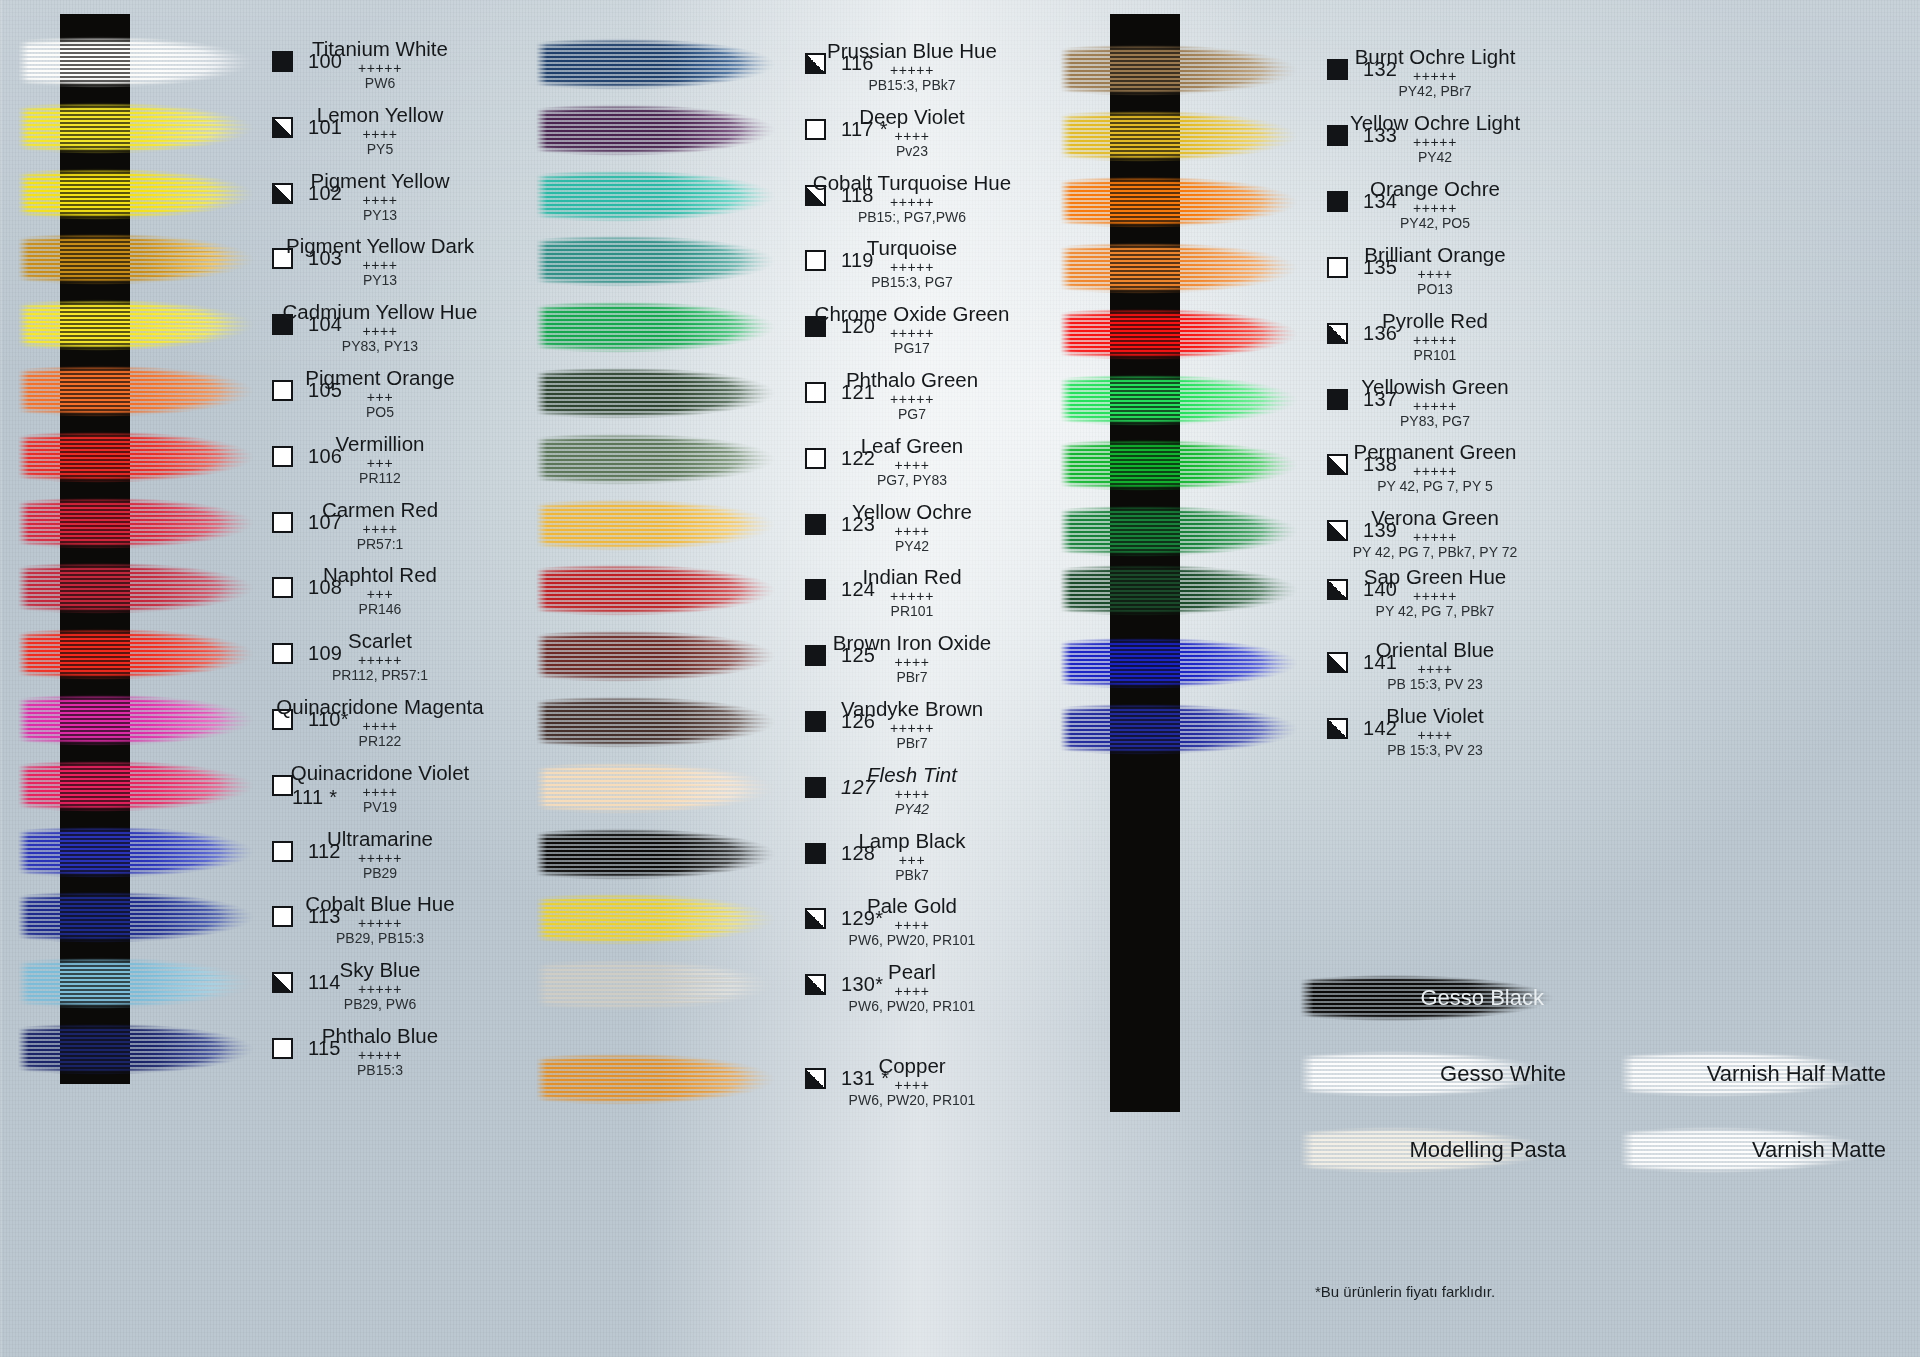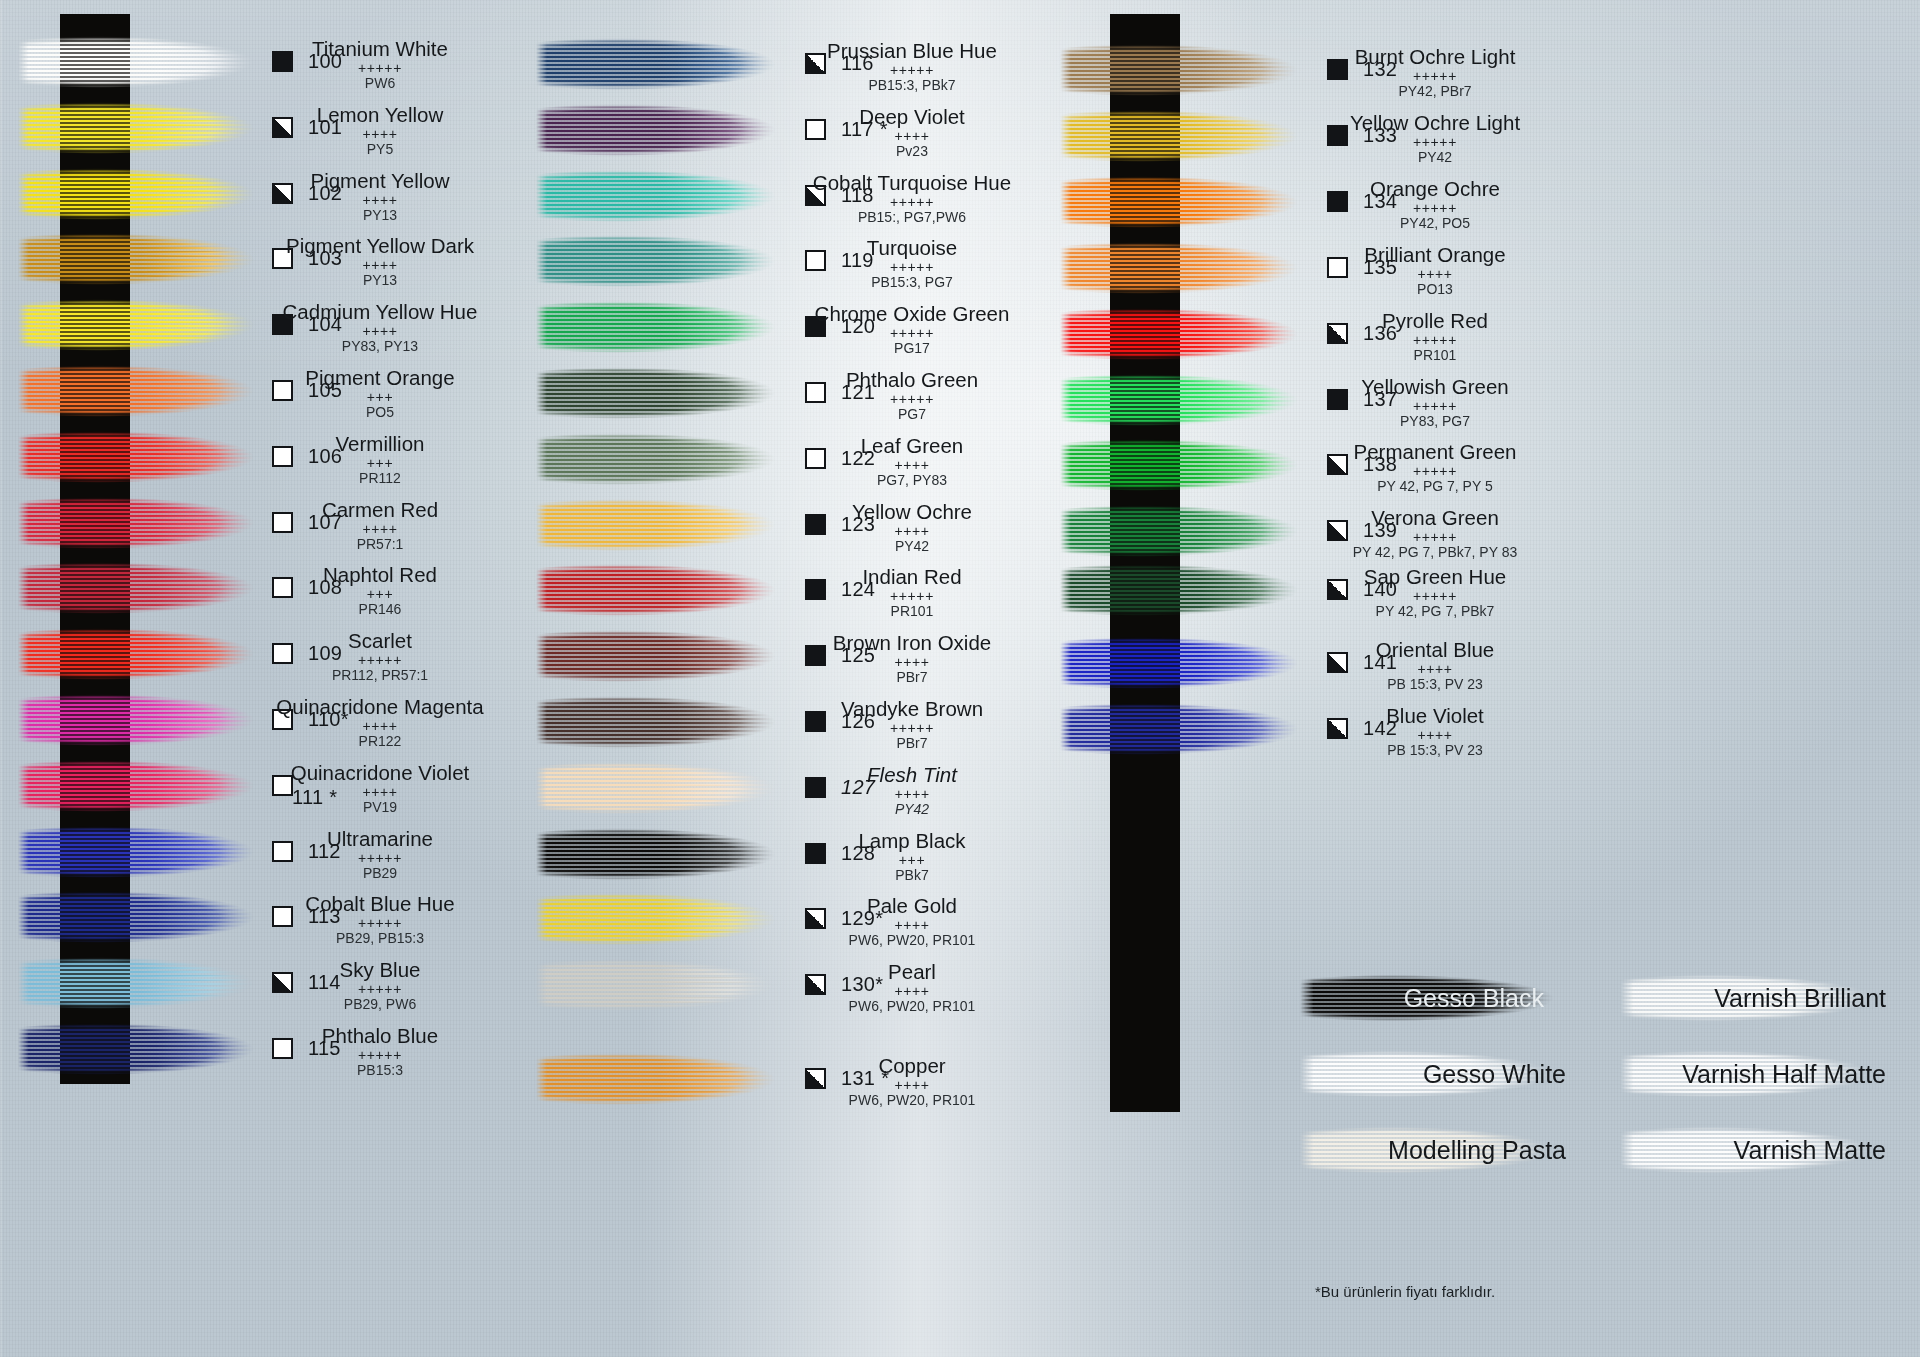--- a/index.html
+++ b/index.html
@@ -102,21 +102,21 @@
       linear-gradient(90deg, rgba(0,0,0,0) 0%, #000 5%, #000 62%, rgba(0,0,0,.6) 84%, rgba(0,0,0,0) 100%),
       repeating-linear-gradient(180deg, #000 0 2px, rgba(0,0,0,.4) 2px 4px);
     mask-image:
       radial-gradient(60% 50% at 34% 50%, #000 62%, rgba(0,0,0,.9) 80%, rgba(0,0,0,0) 100%),
       linear-gradient(90deg, rgba(0,0,0,0) 0%, #000 5%, #000 62%, rgba(0,0,0,.6) 84%, rgba(0,0,0,0) 100%),
       repeating-linear-gradient(180deg, #000 0 2px, rgba(0,0,0,.4) 2px 4px);
     -webkit-mask-composite:source-in;mask-composite:intersect;
   }
   .med .mlabel{
     position:absolute;right:4px;top:50%;transform:translateY(-50%);
-    font-size:25px;color:#15181b;white-space:nowrap;
+    font-size:22px;color:#15181b;white-space:nowrap;
   }
   .med.dark .mlabel{color:#e9eef1;right:26px;}
 
   .footnote{
     position:absolute;left:1315px;top:1283px;font-size:15px;color:#1b2024;white-space:nowrap;
   }
 </style>
 </head>
 <body>
 
@@ -604,21 +604,21 @@
     </div>
     <div class="row" style="top: 499.3px;">
       <div style="position: absolute; left: 1060px; top: 4px; width: 270px; height: 56px;">
         <div class="stroke" style="background: linear-gradient(90deg, rgb(24, 129, 58) 0%, rgb(24, 129, 58) 46%, rgb(43, 154, 78) 72%, rgb(43, 154, 78) 100%);"></div>
       </div>
       <div class="opbox half" style="left: 1327px; top: 21px;"></div>
       <div class="code" style="left: 1363px; top: 20px;">139</div>
       <div class="info" style="left: 1285px; width: 300px; top: 8px;">
         <div class="pname">Verona Green</div>
         <div class="plus">+++++</div>
-        <div class="pig">PY 42, PG 7, PBk7, PY 83</div>
+        <div class="pig">PY 42, PG 7, PBk7, PY 72</div>
       </div>
     </div>
     <div class="row" style="top: 558px;">
       <div style="position: absolute; left: 1060px; top: 4px; width: 270px; height: 56px;">
         <div class="stroke" style="background: linear-gradient(90deg, rgb(26, 74, 42) 0%, rgb(26, 74, 42) 46%, rgb(42, 97, 56) 72%, rgb(42, 97, 56) 100%);"></div>
       </div>
       <div class="opbox half" style="left: 1327px; top: 21px;"></div>
       <div class="code" style="left: 1363px; top: 20px;">140</div>
       <div class="info" style="left: 1285px; width: 300px; top: 8px;">
         <div class="pname">Sap Green Hue</div>
@@ -658,24 +658,20 @@
       <div class="mlabel">Gesso Black</div>
     </div>
     <div class="med" style="left: 0px; top: 76px;">
       <div class="mstroke" style="background: rgb(253, 253, 253);"></div>
       <div class="mlabel">Gesso White</div>
     </div>
     <div class="med" style="left: 0px; top: 152px;">
       <div class="mstroke" style="background: rgb(243, 239, 230);"></div>
       <div class="mlabel">Modelling Pasta</div>
     </div>
-    <div class="med" style="left: 320px; top: 0px;">
-      <div class="mstroke" style="background: rgb(251, 251, 250);"></div>
-      <div class="mlabel">Varnish Brilliant</div>
-    </div>
     <div class="med" style="left: 320px; top: 76px;">
       <div class="mstroke" style="background: rgb(252, 252, 252);"></div>
       <div class="mlabel">Varnish Half Matte</div>
     </div>
     <div class="med" style="left: 320px; top: 152px;">
       <div class="mstroke" style="background: rgb(253, 253, 253);"></div>
       <div class="mlabel">Varnish Matte</div>
     </div>
   </div>
 

